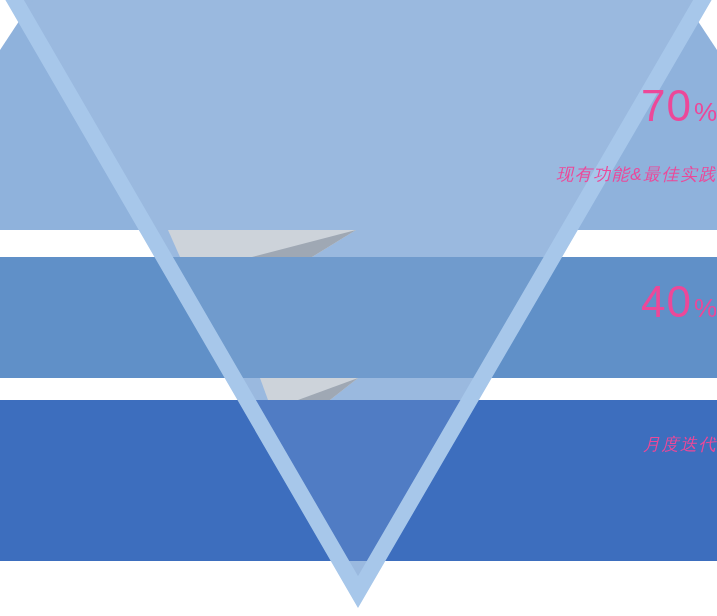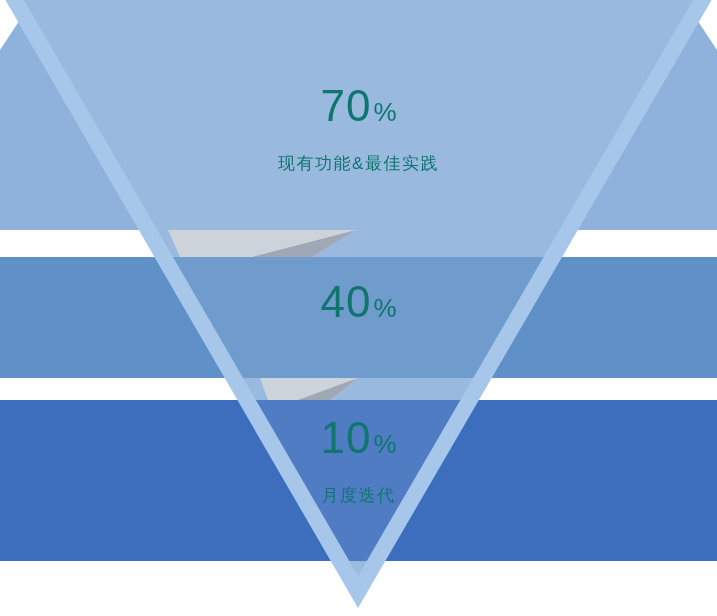--- a/index.html
+++ b/index.html
@@ -18,43 +18,44 @@
   .canvas svg {
     position: absolute;
     left: 0;
     top: 0;
     display: block;
   }
   .sec {
     position: absolute;
     left: 0;
     right: 0;
-    text-align: center;
-    color: #0f766e;
+    text-align: right;
+    color: #ec4899;
     pointer-events: none;
   }
   .num-line {
     line-height: 52px;
     white-space: nowrap;
   }
   .num {
     font-size: 44px;
     font-weight: 400;
     letter-spacing: 1px;
   }
   .pct {
     font-size: 26px;
     font-weight: 400;
     margin-left: 2px;
   }
   .sec-label {
-    margin-top: 10px;
+    margin-top: 21px;
     font-size: 17px;
     font-weight: 400;
     letter-spacing: 1.5px;
+    font-style: italic;
   }
 </style>
 </head>
 <body>
 
 <div class="canvas">
 
   <svg width="717" height="616" viewBox="0 0 717 616" aria-hidden="true">
 
     <polygon points="23,0 694,0 358,598" fill="#8FB2DC"></polygon>
@@ -83,19 +84,16 @@
     <div class="sec-label">现有功能&amp;最佳实践</div>
   </div>
 
   <div class="sec" style="top:276px">
     <div class="num-line">
       <span class="num">40</span><span class="pct">%</span>
     </div>
   </div>
 
   <div class="sec" style="top:412px">
-    <div class="num-line">
-      <span class="num">10</span><span class="pct">%</span>
-    </div>
     <div class="sec-label">月度迭代</div>
   </div>
 
 </div>
 
 </body></html>

